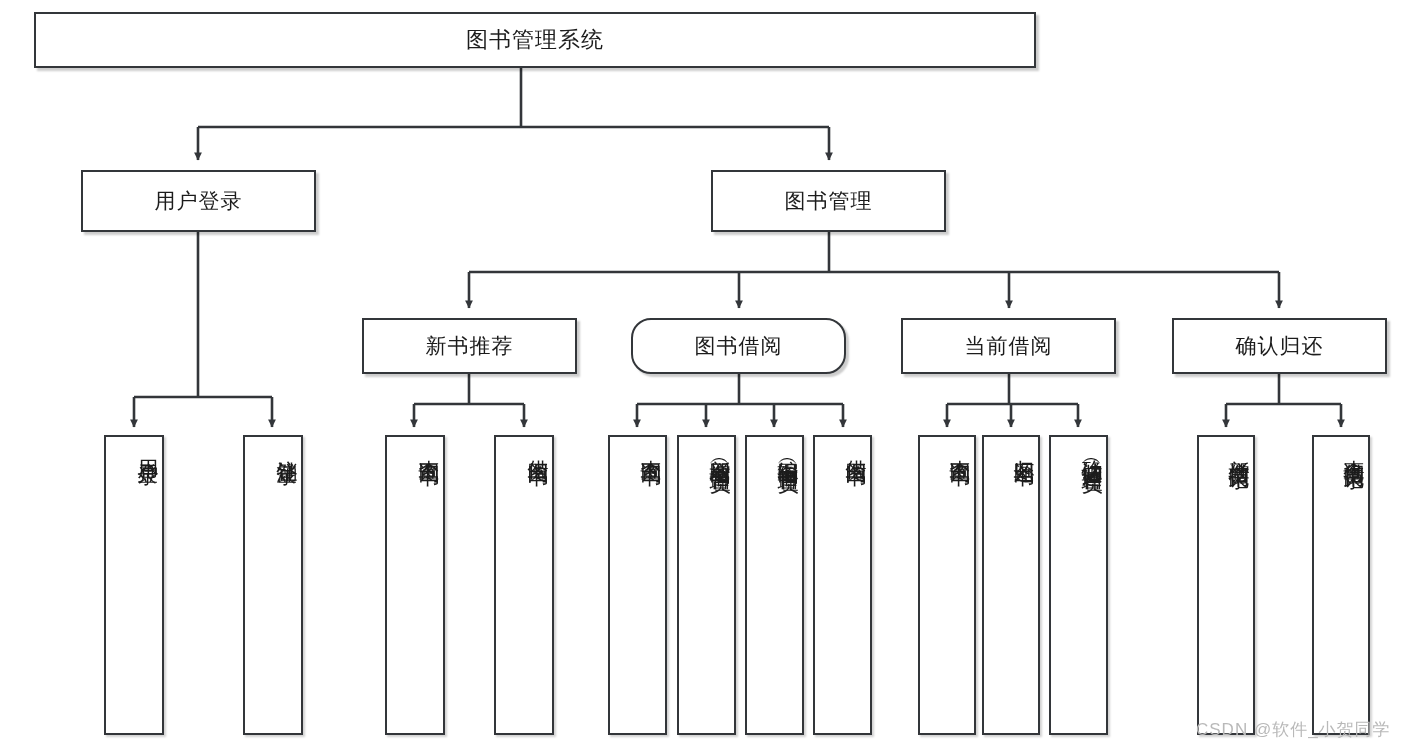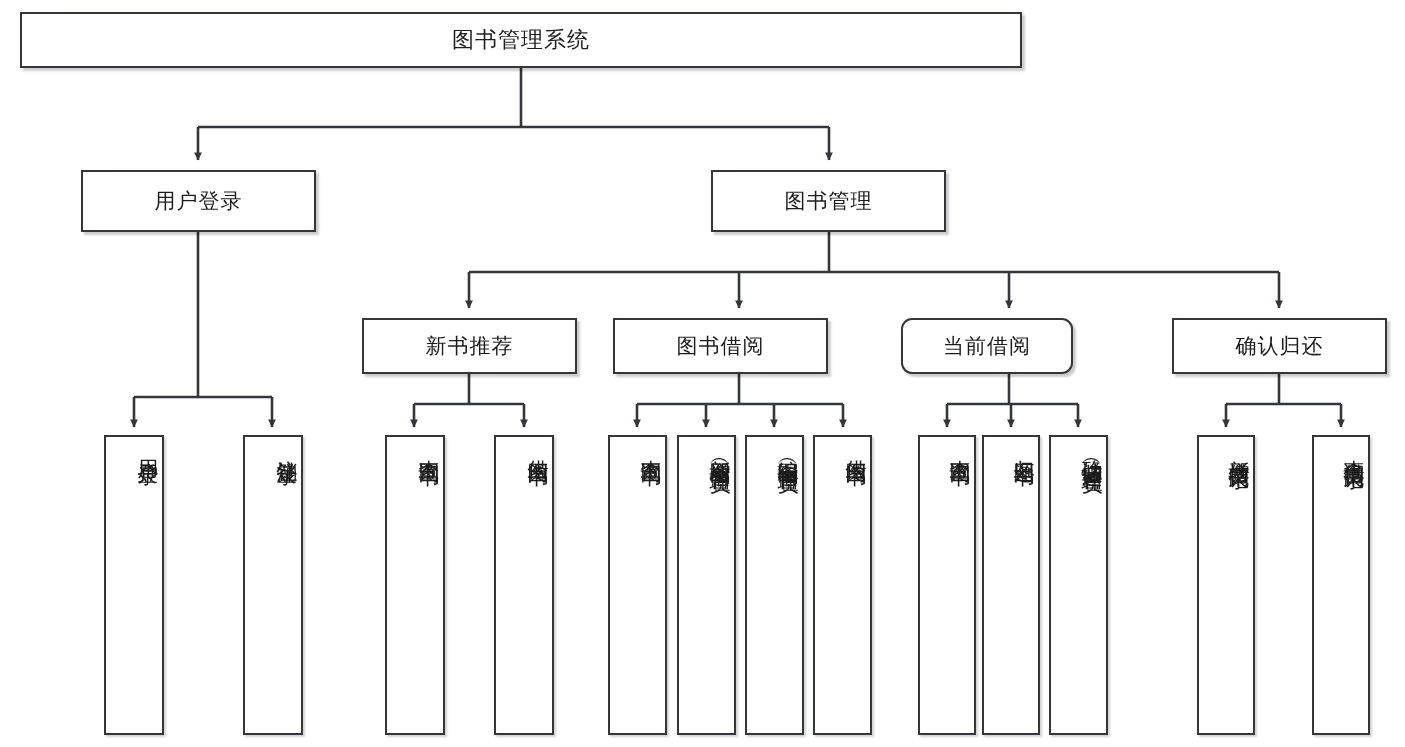--- a/index.html
+++ b/index.html
@@ -36,20 +36,21 @@
     color: #1c1c1c;
     text-align: center;
   }
   .node.horiz {
     font-size: 21px;
     letter-spacing: 1px;
     line-height: 1.25;
   }
   .node.root {
     font-size: 22px;
+    margin-left: 14px;
   }
   .node.vert {
     writing-mode: vertical-rl;
     text-orientation: upright;
     font-size: 21px;
     letter-spacing: 2px;
     padding: 6px 0;
     align-items: flex-start;
     justify-content: flex-start;
     box-shadow: 2px 2px 2px rgba(0,0,0,0.18);
@@ -124,22 +125,22 @@
       <path d="M1341,404 L1341,427" marker-end="url(#arrow)"></path>
     </g>
   </svg>
 
   <div class="node horiz root" style="left:20px; top:12px; width:1002px; height:56px;">图书管理系统</div>
 
   <div class="node horiz" style="left:81px; top:170px; width:235px; height:62px;">用户登录</div>
   <div class="node horiz" style="left:362px; top:318px; width:215px; height:56px;">新书推荐</div>
 
   <div class="node horiz" style="left:711px; top:170px; width:235px; height:62px;">图书管理</div>
-  <div class="node horiz" style="left:613px; top:318px; width:215px; height:56px;">图书借阅</div>
-  <div class="node horiz" style="left:901px; top:318px; width:172px; height:56px;border-radius:11px;">当前借阅</div>
+  <div class="node horiz" style="left:631px; top:318px; width:215px; height:56px;border-radius:20px;">图书借阅</div>
+  <div class="node horiz" style="left:901px; top:318px; width:215px; height:56px;">当前借阅</div>
   <div class="node horiz" style="left:1172px; top:318px; width:215px; height:56px;">确认归还</div>
 
   <div class="node vert" style="left:104px; top:435px; width:60px; height:300px;">
     <span class="vtext">用户登录</span>
   </div>
   <div class="node vert" style="left:243px; top:435px; width:60px; height:300px;">
     <span class="vtext">注销登录</span>
   </div>
 
   <div class="node vert" style="left:385px; top:435px; width:60px; height:300px;">
@@ -172,14 +173,15 @@
     <span class="vtext">确认归还（管理员）</span>
   </div>
 
   <div class="node vert" style="left:1197px; top:435px; width:58px; height:300px;">
     <span class="vtext">新增借阅记录</span>
   </div>
   <div class="node vert" style="left:1312px; top:435px; width:58px; height:300px;">
     <span class="vtext">查询借阅记录</span>
   </div>
 
+  <div class="watermark" style="left:1196px; top:718px;">CSDN @软件_小贺同学</div>
 
 </div>
 
 </body></html>

